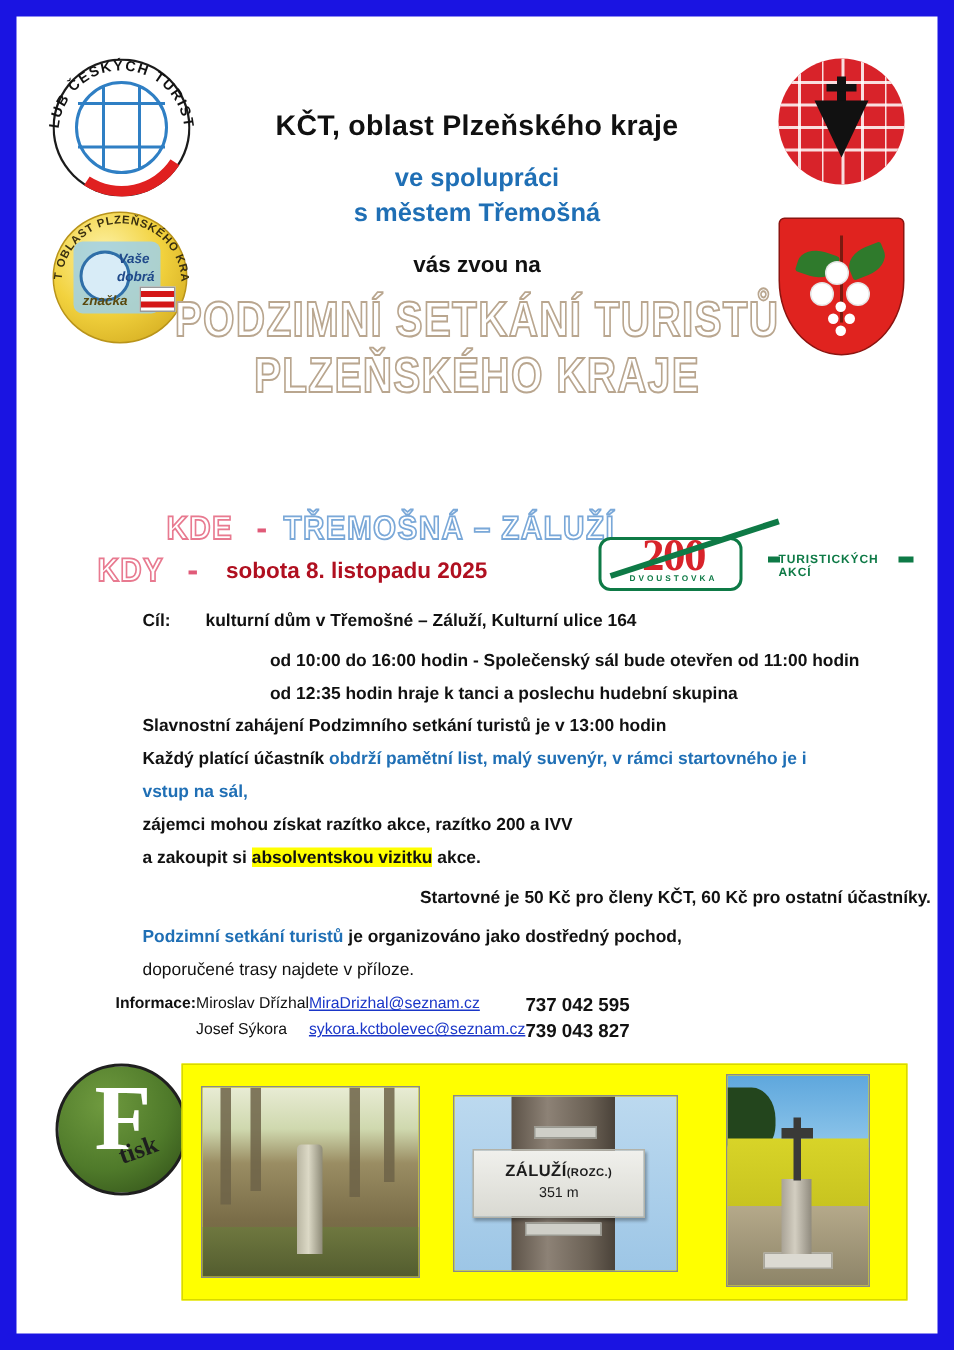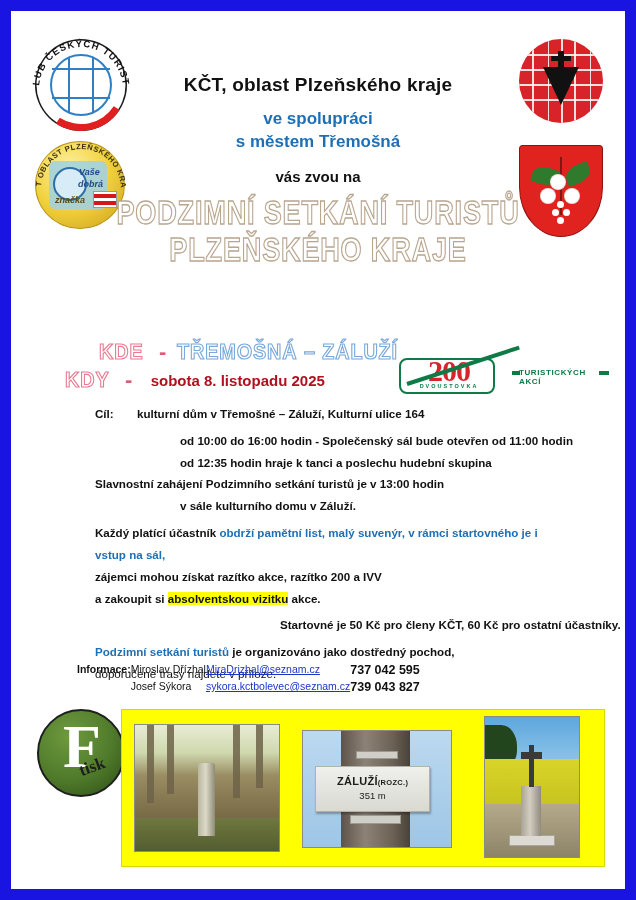--- a/index.html
+++ b/index.html
@@ -151,21 +151,21 @@
     font-family:"Liberation Sans Narrow","Liberation Sans", sans-serif;
   }
   .bigtitle div{white-space:nowrap;}
 
   .patron{
     position:absolute;left:0;right:0;top:262px;text-align:center;
     font-size:14.5px;font-weight:bold;color:#111;line-height:1.72;
   }
 
   
-  .kde-row{position:absolute;left:48px;top:328px;padding-left:40px;}
+  .kde-row{position:absolute;left:60px;top:328px;padding-left:40px;}
   .kdy-row{position:absolute;left:54px;top:356px;}
   .outline-word{
     font-size:22px;font-weight:bold;letter-spacing:1px;
     color:#ffffff;display:inline-block;vertical-align:middle;
     transform:scaleX(.9);transform-origin:left center;
     font-family:"Liberation Sans Narrow","Liberation Sans", sans-serif;
   }
   .ow-pink{-webkit-text-stroke:1.2px #e87a90;}
   .ow-blue{-webkit-text-stroke:1.2px #7aa8d8;}
   .dash-pink{display:inline-block;vertical-align:middle;color:#e05a78;
@@ -422,23 +422,20 @@
     <div class="ln">
       <span class="ind i1">od 10:00 do 16:00 hodin - Společenský sál bude otevřen od 11:00 hodin</span>
     </div>
 
     <div class="ln">
       <span class="ind i2">od 12:35 hodin hraje k tanci a poslechu hudební skupina</span>
     </div>
 
     <div class="ln tight">Slavnostní zahájení Podzimního setkání turistů je v 13:00 hodin</div>
 
-    <div class="ln grp">
-      <span class="ind i2">v sále kulturního domu v Záluží.</span>
-    </div>
 
     <div class="ln tight">
       <span>Každý platící účastník</span>
       <span class="blue">obdrží pamětní list, malý suvenýr, v rámci startovného je i</span>
     </div>
 
     <div class="ln blue">vstup na sál,</div>
 
     <div class="ln">zájemci mohou získat razítko akce, razítko 200 a IVV</div>
 

